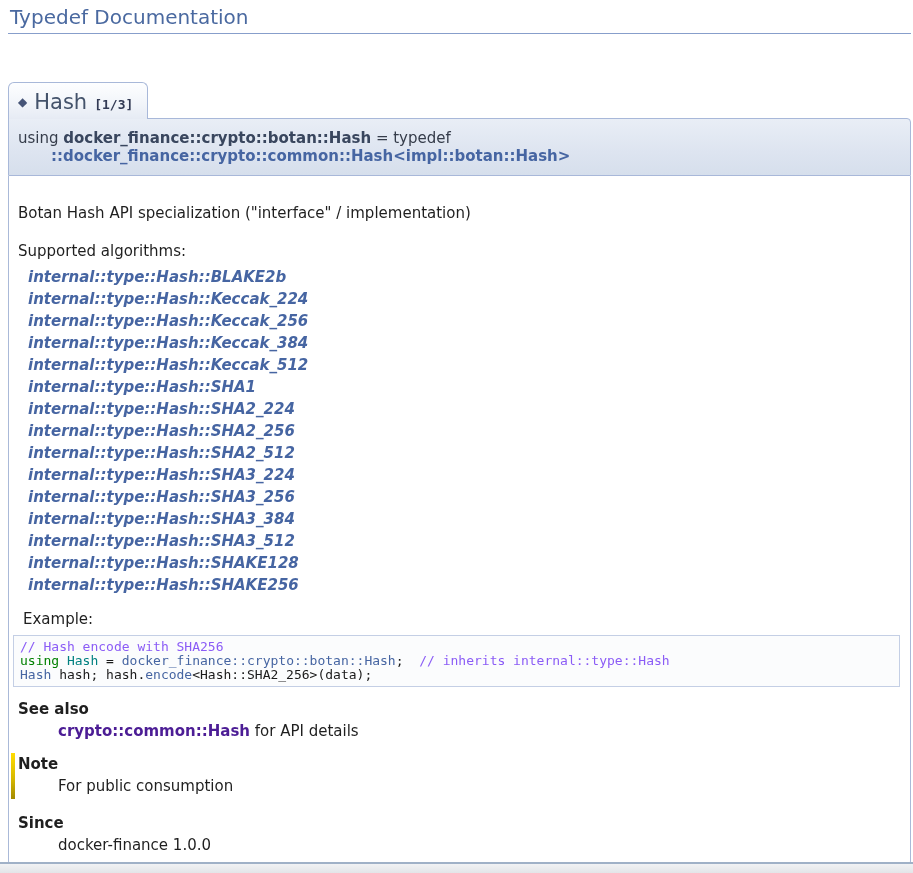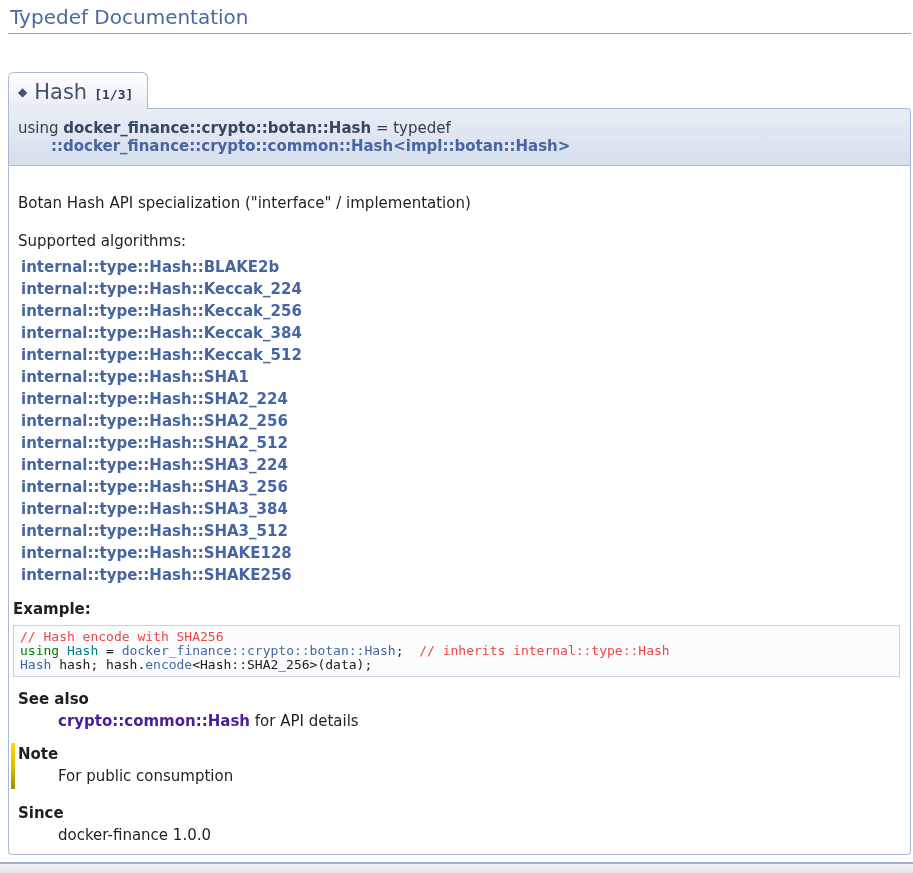--- a/index.html
+++ b/index.html
@@ -22,21 +22,21 @@
     font-size: 20px;
     font-weight: 400;
     line-height: 26px;
     color: #4a69a0;
     border-bottom: 1px solid #879ECB;
   }
 
   
   .memtitle {
     display: inline-block;
-    margin-top: 38px;
+    margin-top: 48px;
     padding: 7px 14px 5px 9px;
     min-width: 110px;
     background: linear-gradient(to bottom, #fdfeff 0%, #f2f5fa 55%, #e6ebf4 100%);
     border: 1px solid #A8B8D9;
     border-bottom: none;
     border-radius: 6px 6px 0 0;
     position: relative;
     z-index: 2;
   }
   .memtitle .permalink {
@@ -78,43 +78,43 @@
     border: 1px solid #AAB9D8;
     border-top: none;
     border-radius: 0 0 4px 4px;
     background: #ffffff;
     padding: 12px 10px 10px 2px;
   }
   .memdoc p { margin: 0 0 0 7px; }
   .para-1 { padding-top: 16px; }
   .para-2 { padding-top: 20px; }
 
-  .alg-list { margin: 6px 0 0 10px; line-height: 22px; }
+  .alg-list { margin: 6px 0 0 17px; line-height: 22px; font-style: italic; }
   .alg-list a {
     display: block;
     font-weight: bold;
     color: #4665A2;
     text-decoration: none;
     cursor: pointer;
   }
 
-  .example-label { margin: 14px 0 0 2px; font-weight: bold; }
+  .example-label { margin: 14px 0 0 12px; font-weight: normal; }
 
   .fragment {
     margin: 7px 0 0 2px;
     border: 1px solid #C4CFE5;
     background: #FBFCFD;
     padding: 4px 6px;
     font-family: "DejaVu Sans Mono", "Liberation Mono", monospace;
     font-size: 13px;
     line-height: 14px;
     color: #1a1a1a;
   }
   .fragment .line { white-space: pre; }
-  .fragment .comment { color: #ef4444; }
+  .fragment .comment { color: #8b5cf6; }
   .fragment .keyword { color: #008000; }
   .fragment .alias { color: #008080; }
   .fragment a.code { color: #4665A2; text-decoration: none; cursor: pointer; }
 
   dl { margin: 0; }
   .dl-see { margin: 13px 0 0 7px; }
   .dl-since { margin: 15px 0 0 7px; }
   dt { font-weight: bold; }
   dd { margin: 4px 0 0 40px; }
   .see-link { font-weight: bold; color: #4c1d95; text-decoration: none; cursor: pointer; }

